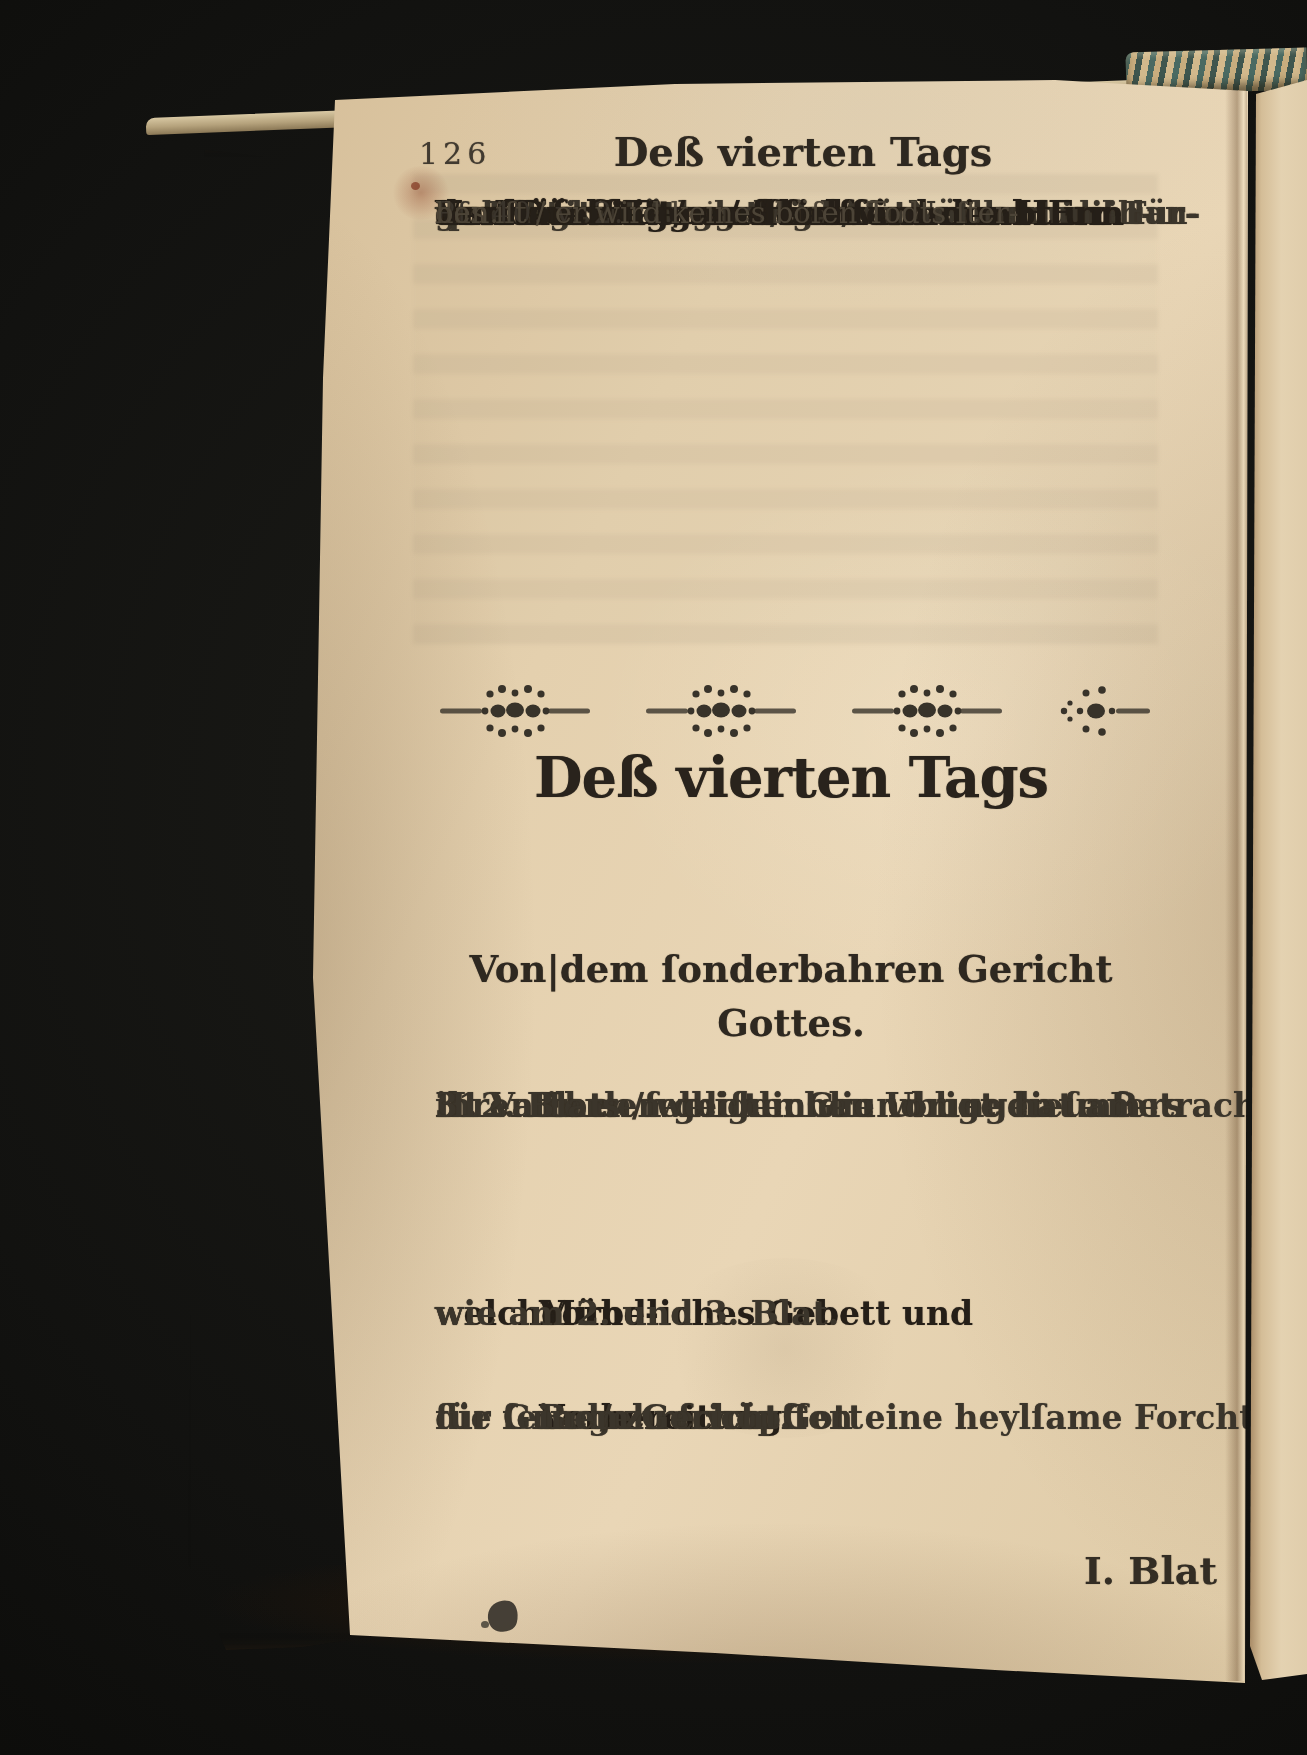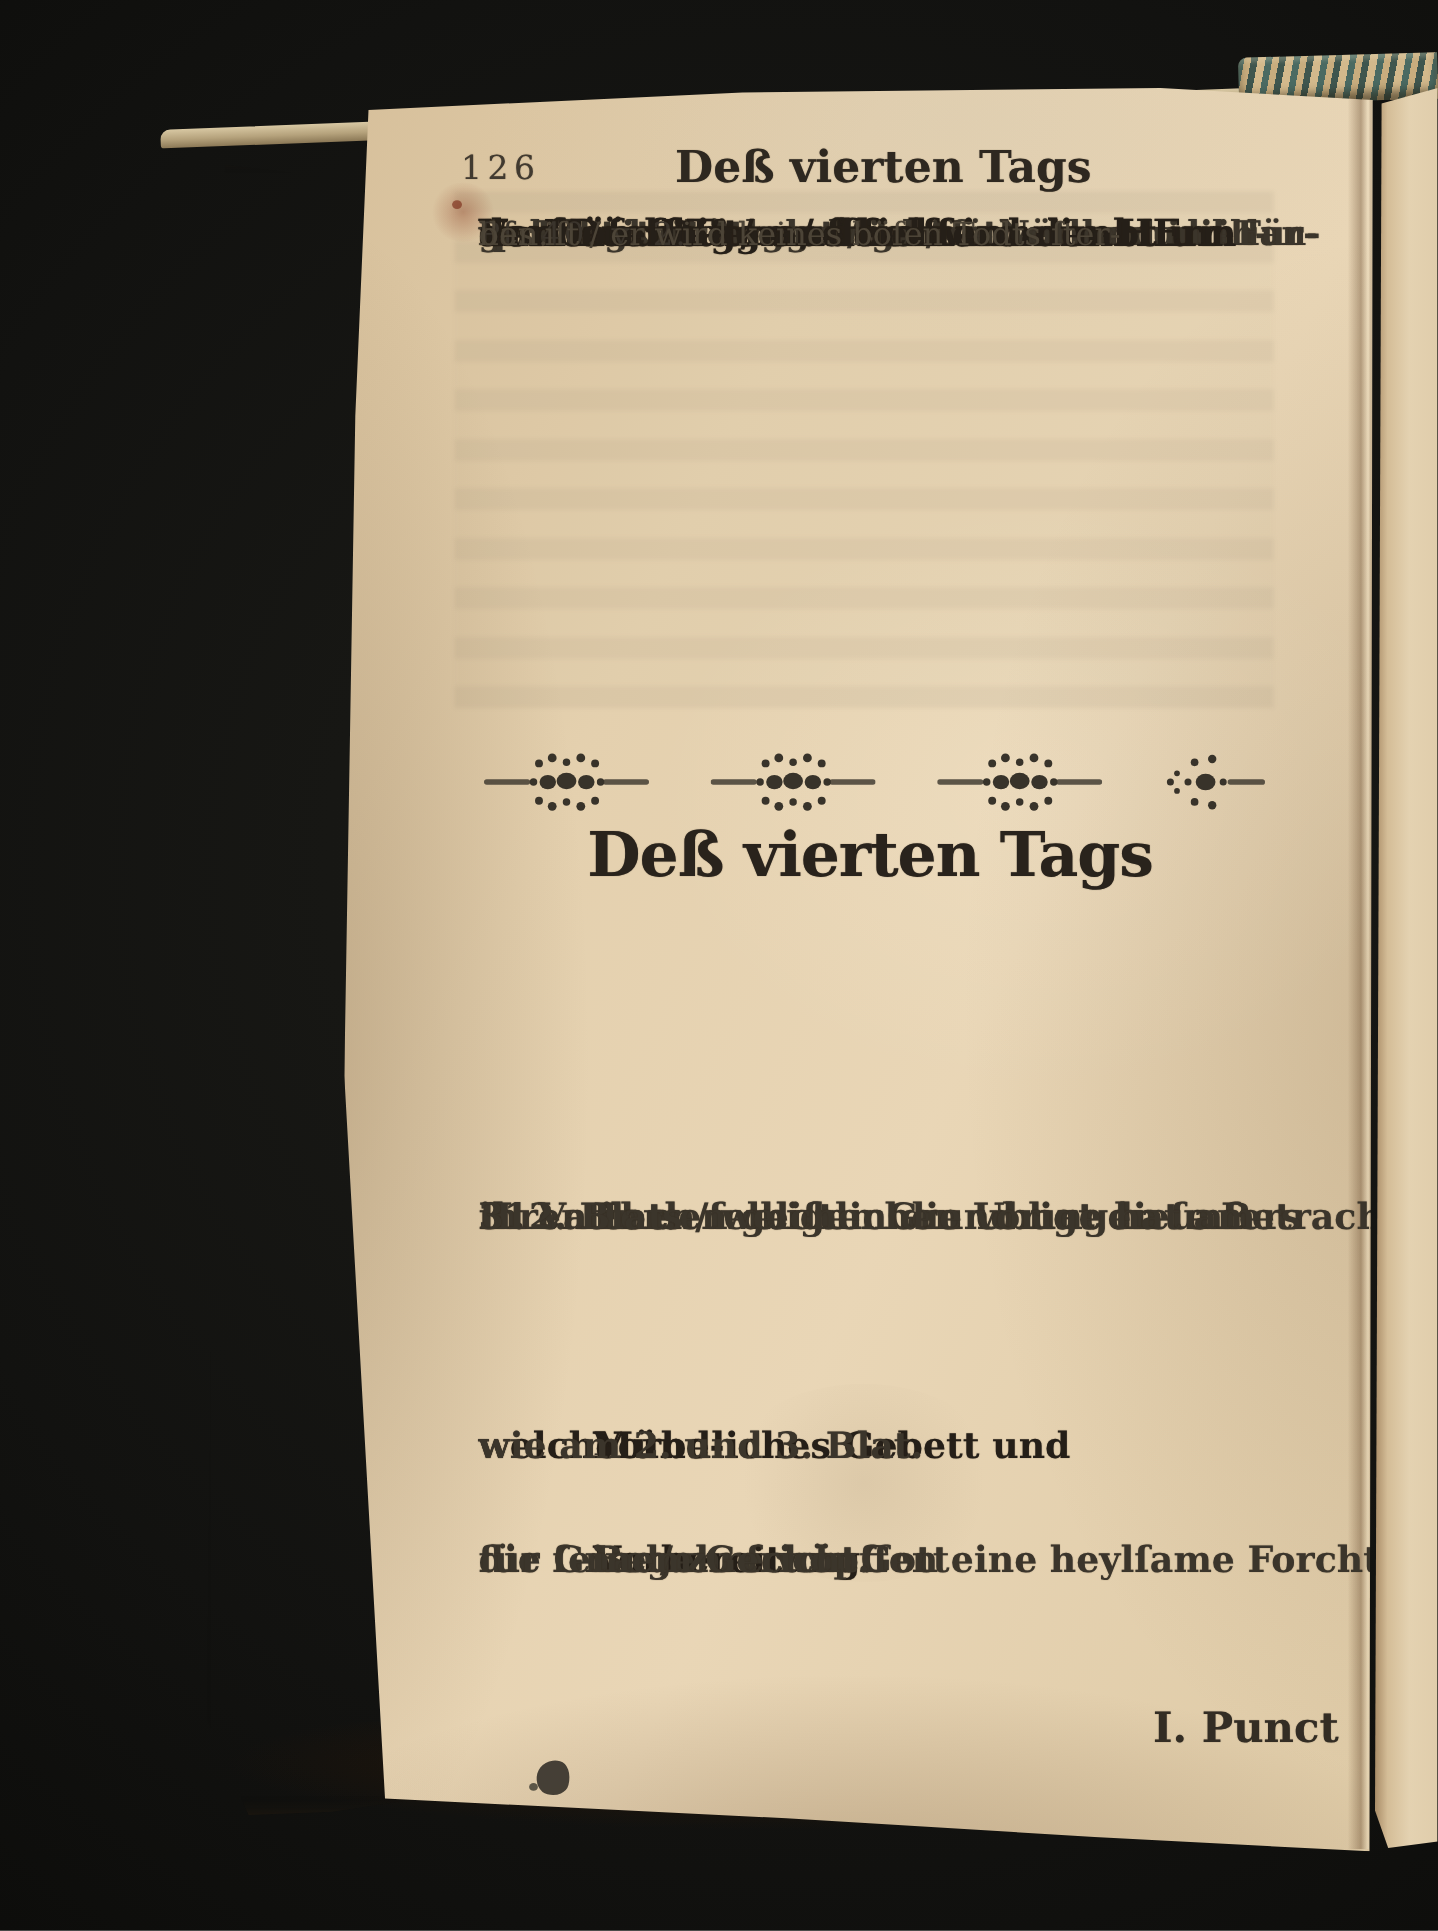--- a/index.html
+++ b/index.html
@@ -224,20 +224,24 @@
         <circle cx="28" cy="48" r="3.5"></circle>
             <circle cx="44" cy="51" r="3.8"></circle>
         <ellipse cx="38" cy="30" rx="9" ry="7.5"></ellipse>
             <circle cx="22" cy="30" r="3.2"></circle>
             <circle cx="54" cy="30" r="3.2"></circle>
           </g>
       </svg>
     </div>
 
     <div class="heading txt">Deß vierten Tags</div>
+    <div class="subject txt">
+      <div style="position:relative;">Von|dem ſonderbahren Gericht</div>
+      <div style="position:relative;">Gottes.</div>
+    </div>
 
     <div class="p p2g txt" id="para2">
         <div class="line ind">
           <span>Eben ſelbigen Grund hat dieſe Betrach-</span>
         </div>
         <div class="line">
           <span>ihren in den geiſtlichen Ubungen unſers</span>
         </div>
         <div class="line">
           <span>H. Vatters / welchen die vorige hat am</span>
@@ -264,16 +268,16 @@
           <span>Begehre von Gott</span>
         </div>
         <div class="line">
           <span>die Gnad/ zu ſchöpffen eine heylſame Forcht</span>
         </div>
         <div class="line short">
           <span>für ſeinem Gericht.</span>
         </div>
       </div>
 
-    <div class="catchword txt">I. Punct</div>
+    <div class="catchword txt">I. Blat</div>
   </div>
 
 </div>
 
 </body></html>

